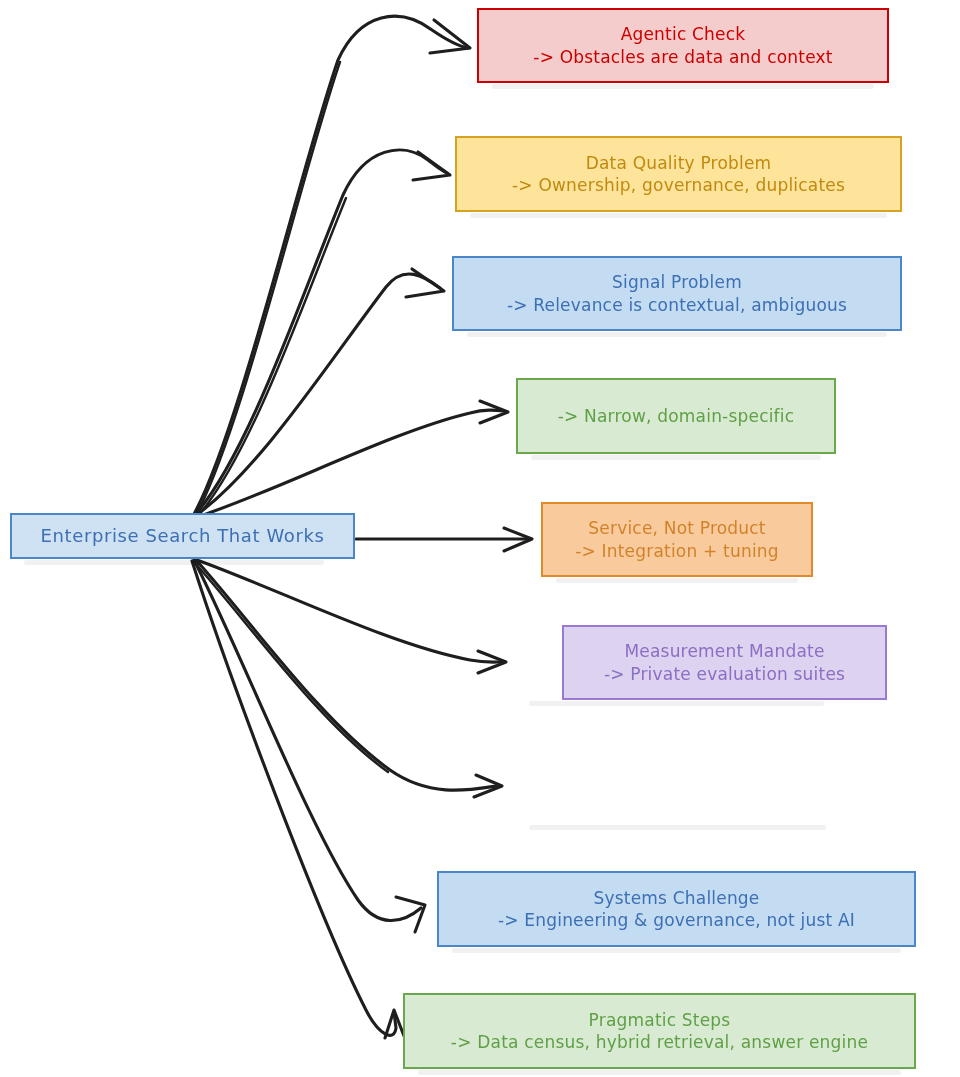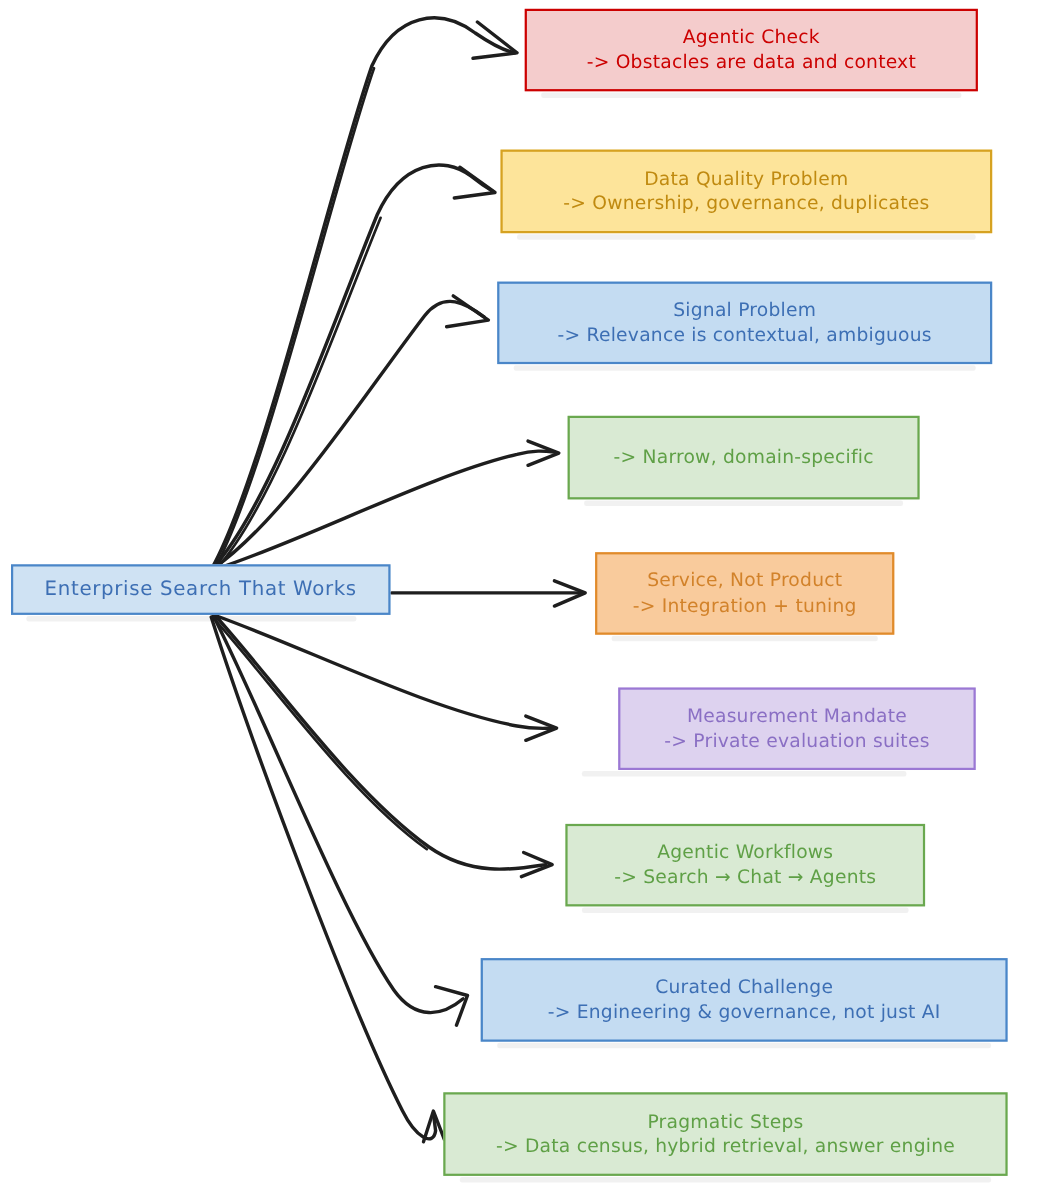--- a/index.html
+++ b/index.html
@@ -160,28 +160,24 @@
     <span class="detail">-&gt; Integration + tuning</span>
   </div>
   <div class="shadow-strip" style="left:556px; top:578px; width:242px;"></div>
 
   <div class="node" style="left:514px; top:625px; width:325px; height:75px; background:#ddd2ef; border-color:#9b78d4; color:#8a6fc4;margin-left:48px;">
     <span class="title">Measurement Mandate</span>
     <span class="detail">-&gt; Private evaluation suites</span>
   </div>
   <div class="shadow-strip" style="left:529px; top:701px; width:295px;"></div>
 
-  <div class="node" style="left:514px; top:749px; width:327px; height:75px; background:#d9ead3; border-color:#6aa84f; color:#5fa046;">
-    <span class="title">Agentic Workflows</span>
-    <span class="detail">-&gt; Search → Chat → Agents</span>
-  </div>
   <div class="shadow-strip" style="left:529px; top:825px; width:297px;"></div>
 
   <div class="node" style="left:437px; top:871px; width:479px; height:76px; background:#c4dcf2; border-color:#4a86c8; color:#3d6fb4;">
-    <span class="title">Curated Challenge</span>
+    <span class="title">Systems Challenge</span>
     <span class="detail">-&gt; Engineering &amp; governance, not just AI</span>
   </div>
   <div class="shadow-strip" style="left:452px; top:948px; width:449px;"></div>
 
   <div class="node" style="left:403px; top:993px; width:513px; height:76px; background:#d9ead3; border-color:#6aa84f; color:#5fa046;">
     <span class="title">Pragmatic Steps</span>
     <span class="detail">-&gt; Data census, hybrid retrieval, answer engine</span>
   </div>
   <div class="shadow-strip" style="left:418px; top:1070px; width:483px;"></div>
 

